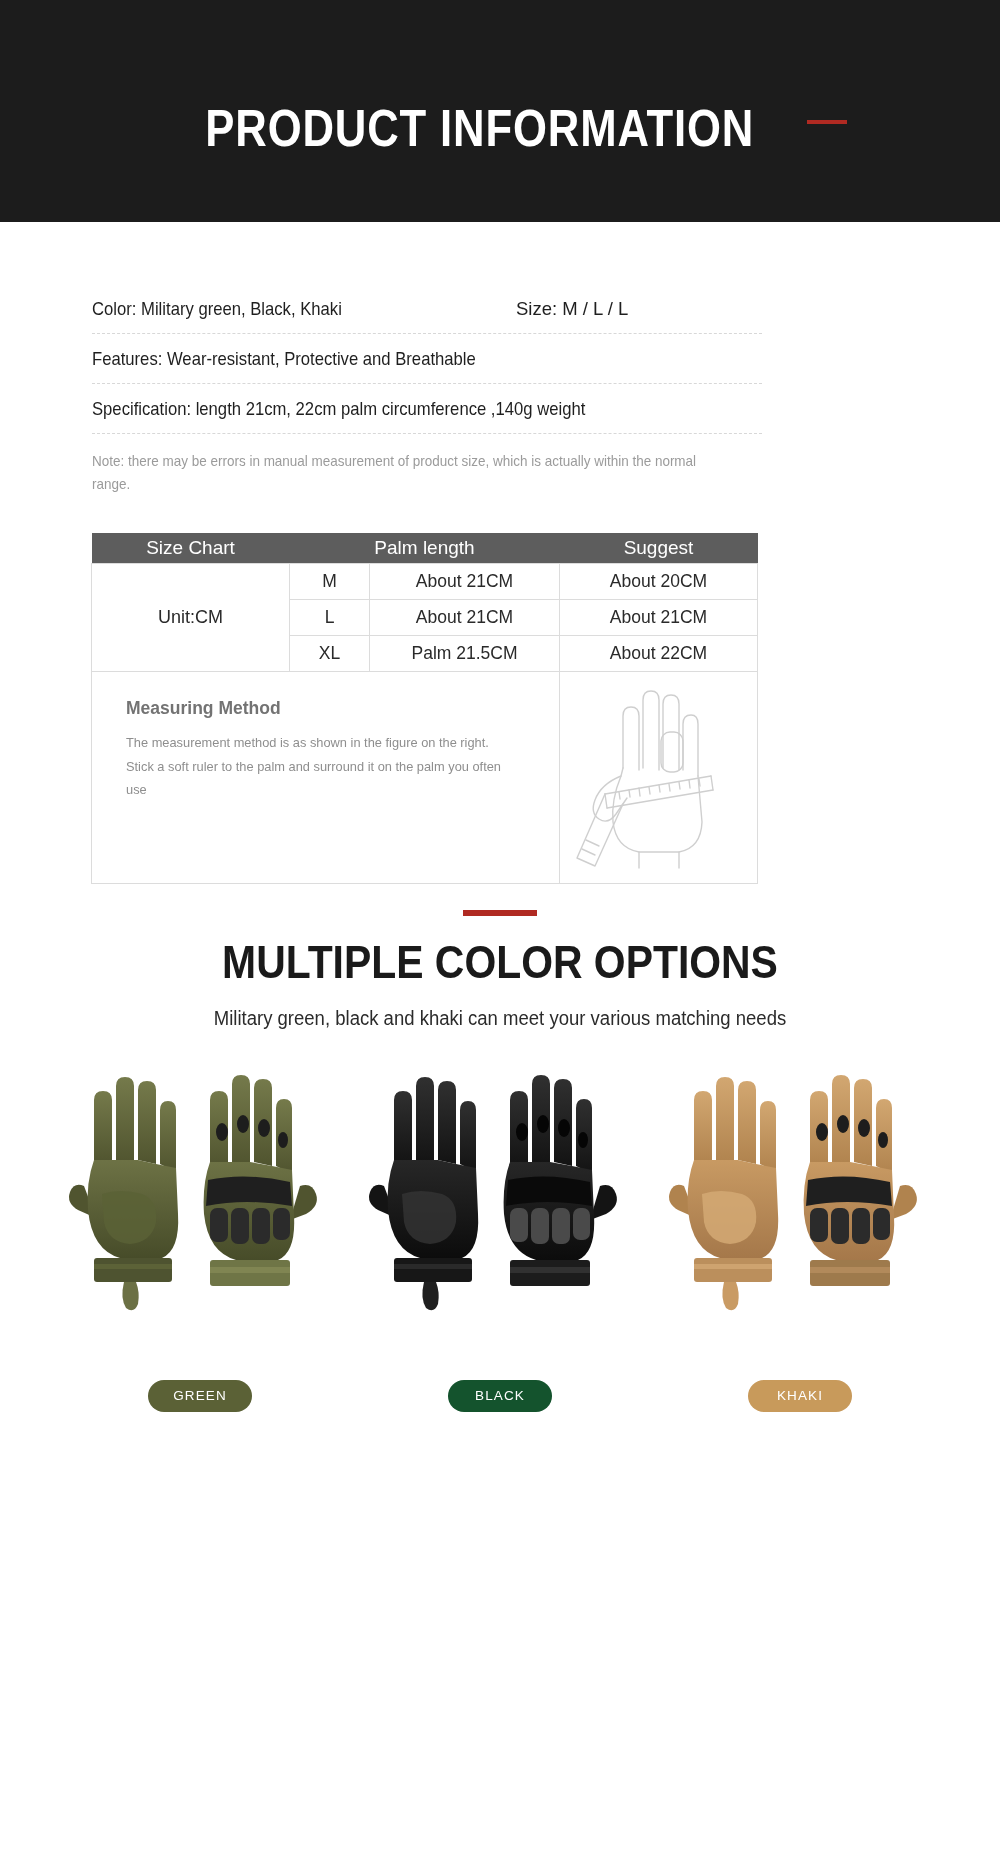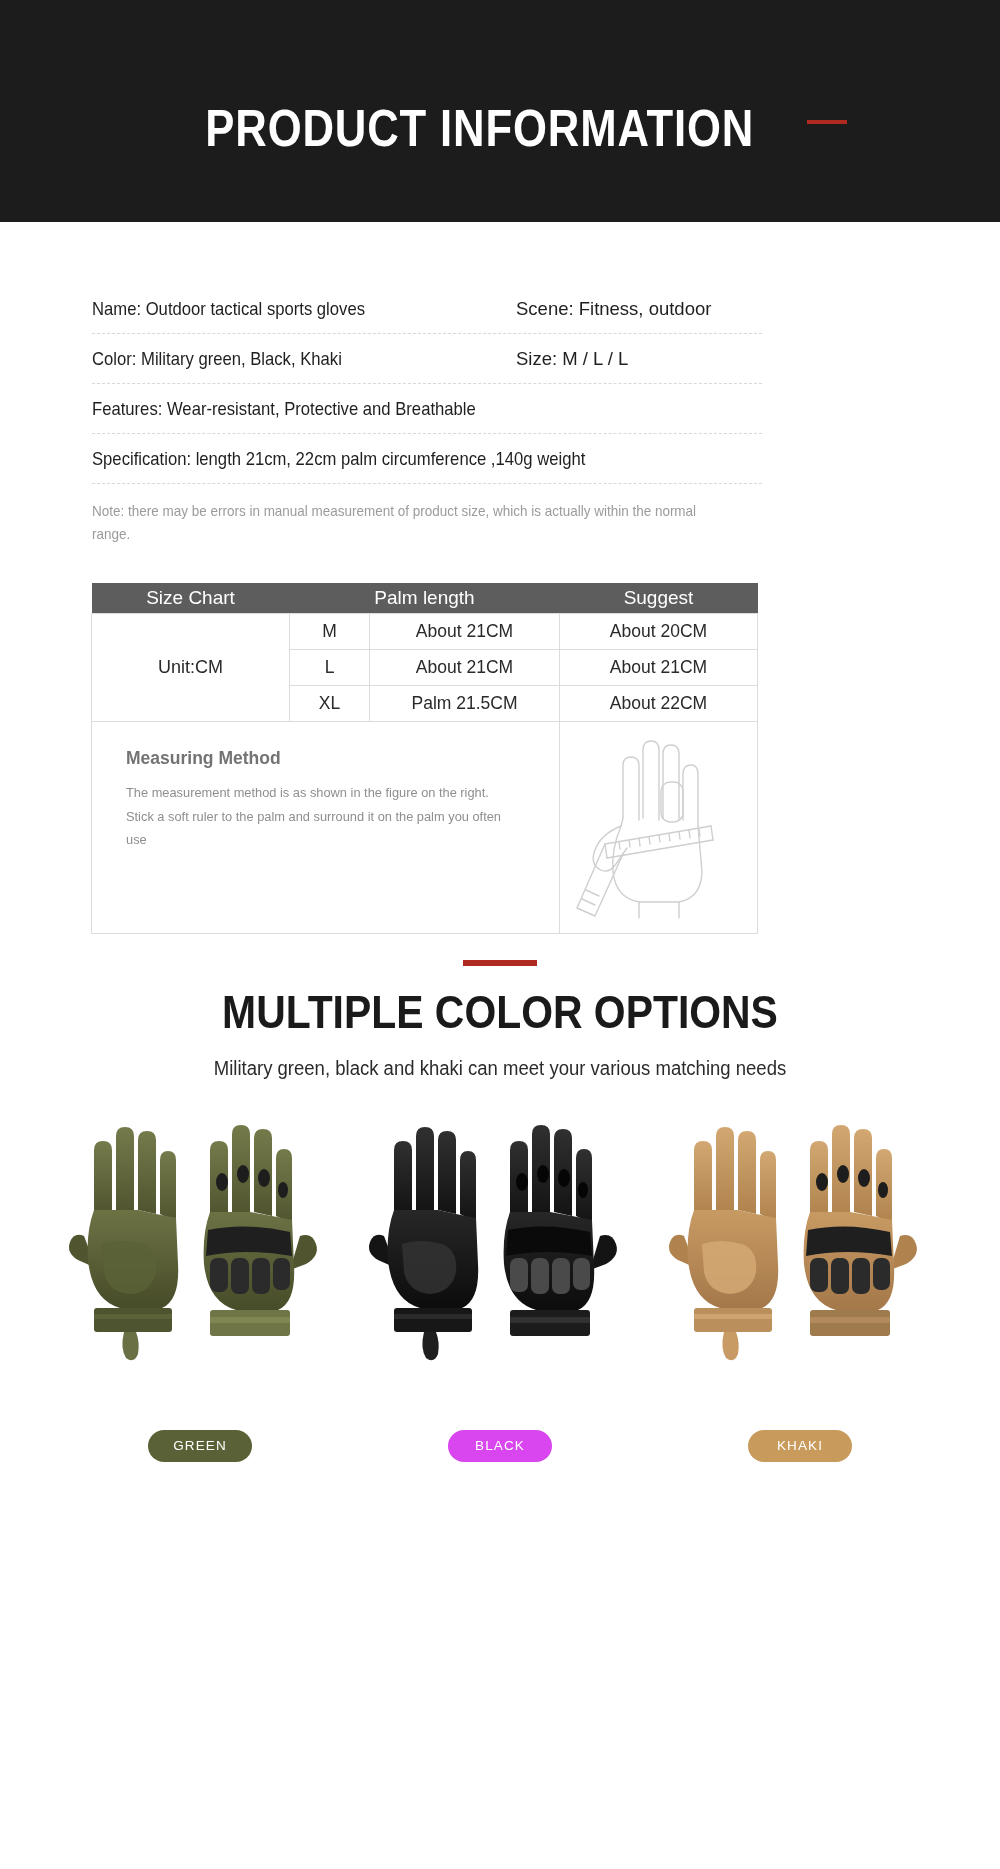--- a/index.html
+++ b/index.html
@@ -181,24 +181,20 @@
 <body>
 
 <div class="hero">
   <div class="hero-title">PRODUCT INFORMATION</div>
   <div class="hero-rule"></div>
 </div>
 
 <div class="spec-wrap">
   <div class="spec-list">
 
-    <div class="spec-row">
-      <div class="c1">Name: Outdoor tactical sports gloves</div>
-      <div class="c2">Scene: Fitness, outdoor</div>
-    </div>
 
     <div class="spec-row">
       <div class="c1">Color: Military green, Black, Khaki</div>
       <div class="c2">Size: M / L / L</div>
     </div>
 
     <div class="spec-row full">
       <div class="c1">Features: Wear-resistant, Protective and Breathable</div>
     </div>
 
@@ -452,19 +448,19 @@
       </svg>
     </div>
 
   </div>
 
   <div class="badges">
     <div class="badge-cell">
       <span class="badge" style="background:#5b6136">GREEN</span>
     </div>
     <div class="badge-cell">
-      <span class="badge" style="background:#d946ef">BLACK</span>
+      <span class="badge" style="background:#14532d">BLACK</span>
     </div>
     <div class="badge-cell">
       <span class="badge" style="background:#c89a5b">KHAKI</span>
     </div>
   </div>
 </div>
 
 </body></html>

